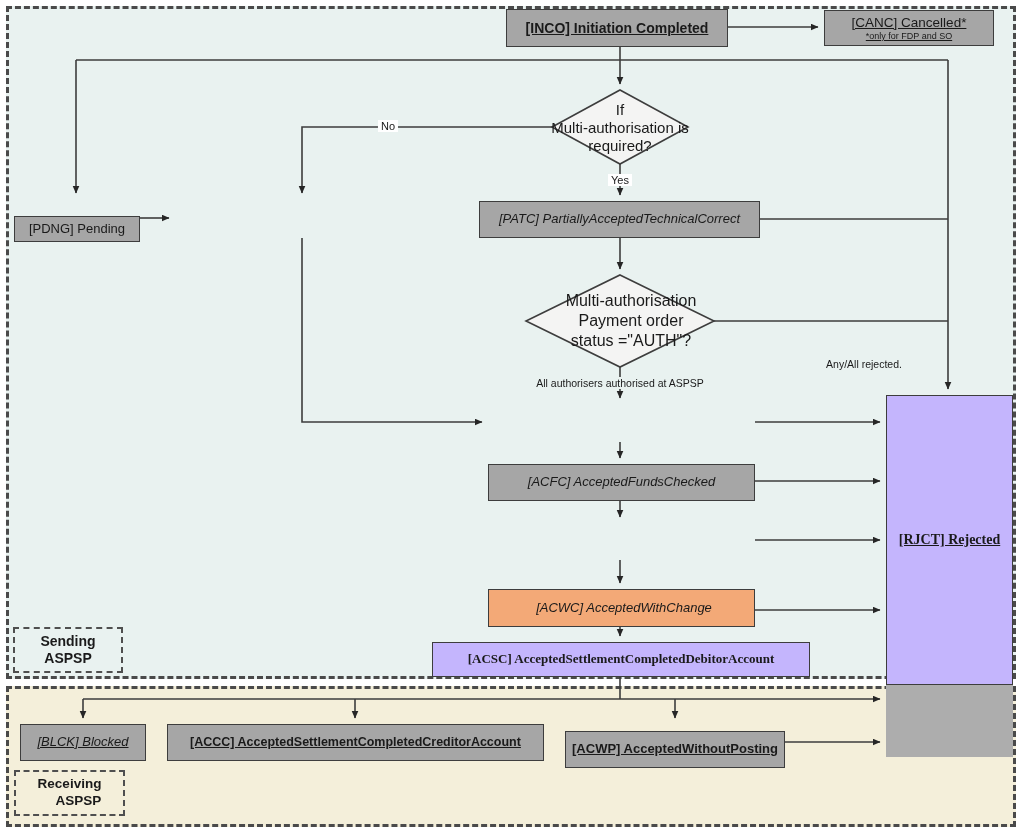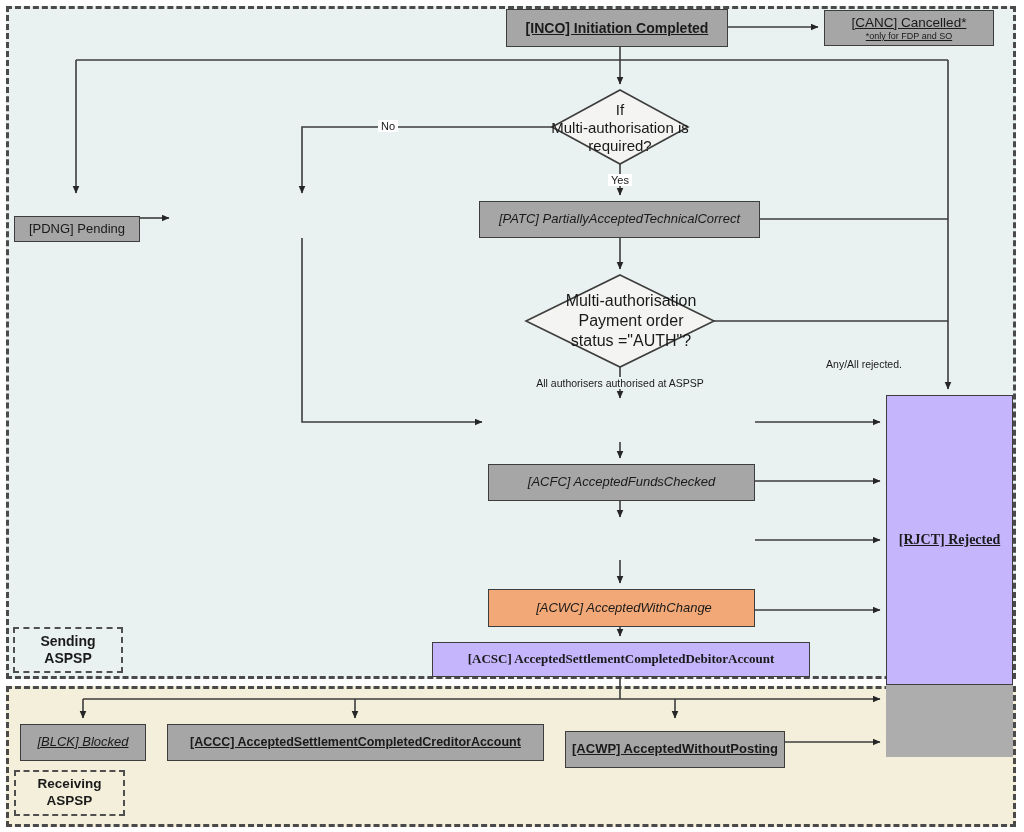--- a/index.html
+++ b/index.html
@@ -148,21 +148,21 @@
     <span>[BLCK] Blocked</span>
   </div>
   <div class="node gray bd ul" style="left:167px;top:724px;width:377px;height:37px;font-size:12.5px;">
     <span>[ACCC] AcceptedSettlementCompletedCreditorAccount</span>
   </div>
   <div class="node gray bd ul" style="left:565px;top:724px;width:220px;height:37px;margin-top:7px;">
     <span>[ACWP] AcceptedWithoutPosting</span>
   </div>
 
   <div class="zlabel" style="left:13px;top:627px;width:110px;height:46px;">Sending ASPSP</div>
-  <div class="zlabel" style="left:14px;top:770px;width:111px;height:46px;font-size:13.5px;">Receiving
+  <div class="zlabel" style="left:14px;top:770px;width:111px;height:46px;font-size:13.5px;text-align:right;">Receiving
 ASPSP</div>
 
   <div class="elabel bg-white" style="left:388px;top:126px;">No</div>
   <div class="elabel bg-white" style="left:620px;top:180px;">Yes</div>
   <div class="elabel bg-blue" style="left:864px;top:336px;font-size:10.5px;margin-top:28px;">Any/All rejected.</div>
   <div class="elabel bg-blue" style="left:620px;top:383px;font-size:10.5px;">All authorisers authorised at ASPSP</div>
 
 </div>
 
 </body></html>

